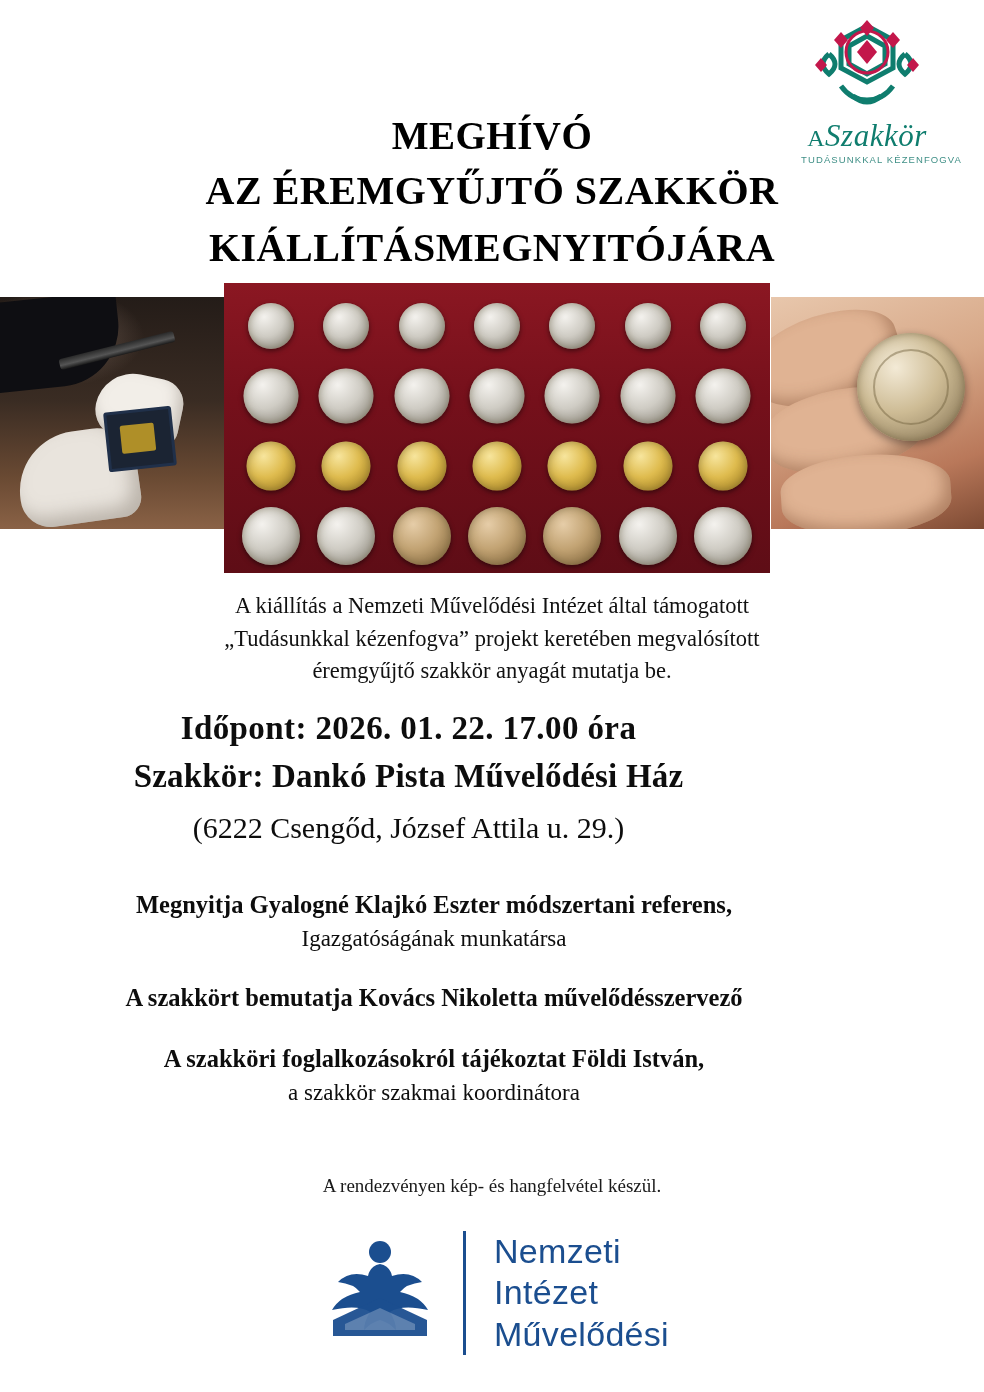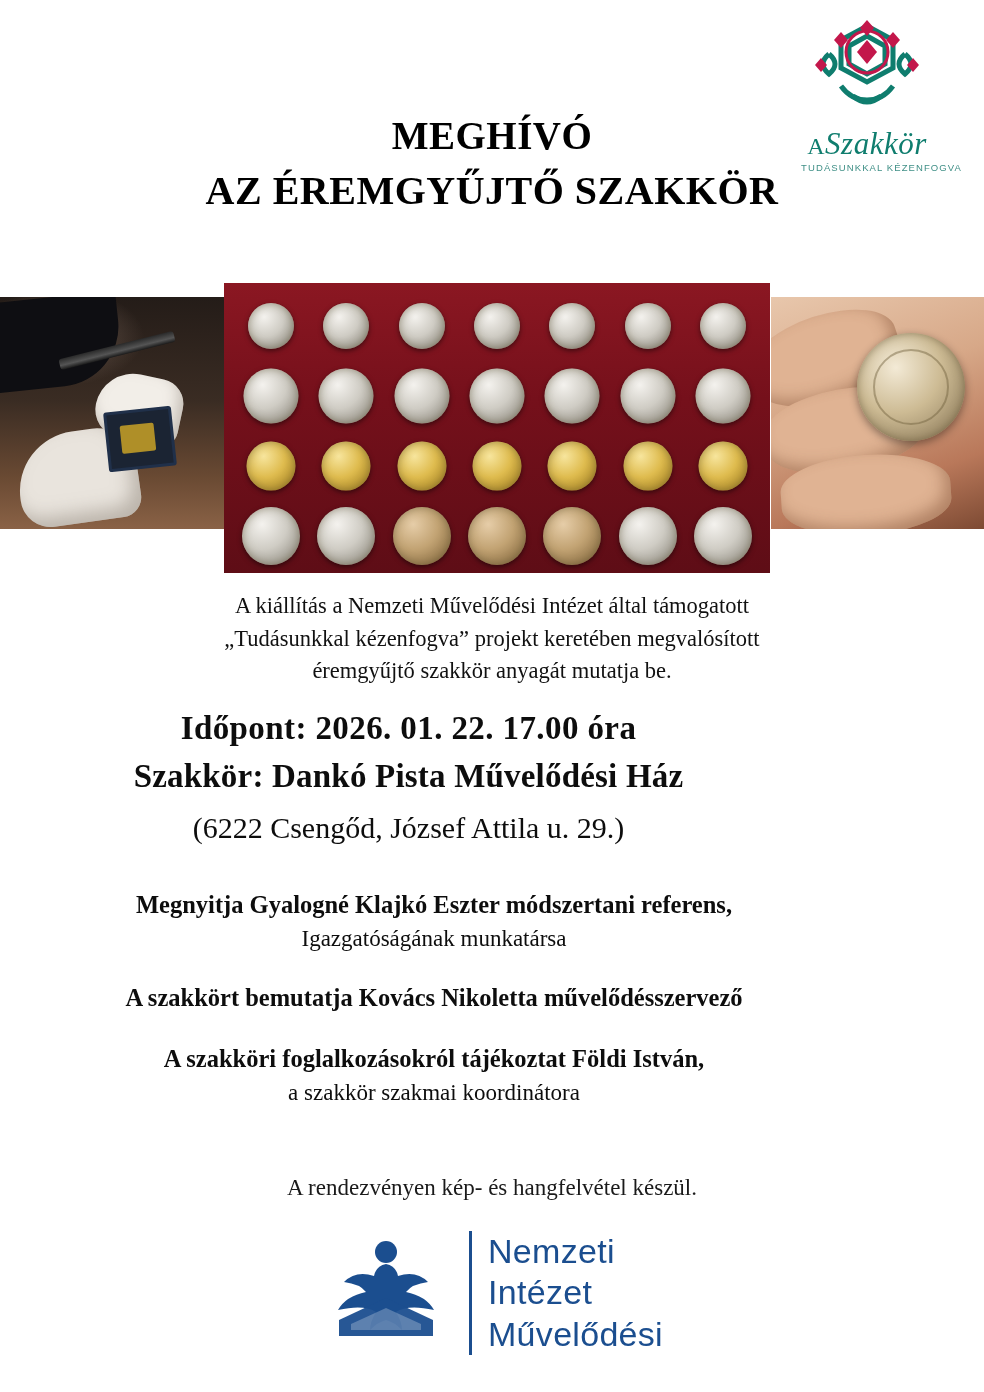--- a/index.html
+++ b/index.html
@@ -31,21 +31,21 @@
     margin: 0 auto;
     position: relative;
   }
   .logo-szakkor .wordmark {
     font-family: "Liberation Serif", serif;
     font-style: italic;
     font-size: 31px;
     color: #0f7d6e;
     letter-spacing: 0.5px;
     line-height: 1;
-    margin-top: 10px;
+    margin-top: 2px;
   }
   .logo-szakkor .wordmark .a {
     font-style: normal;
     font-size: 24px;
     color: #0f7d6e;
   }
   .logo-szakkor .tagline {
     font-family: "Liberation Sans", sans-serif;
     font-size: 9.5px;
     letter-spacing: 1.1px;
@@ -309,21 +309,21 @@
     line-height: 1.42;
   }
   .people .gap { height: 26px; }
 
   .note {
     position: absolute;
     top: 1175px;
     left: 0;
     width: 984px;
     text-align: center;
-    font-size: 23px;
+    font-size: 19px;
     color: #1a1a1a;
   }
 
   
   .logo-nmi {
     position: absolute;
     left: 0;
     top: 1228px;
     width: 984px;
     height: 130px;
@@ -332,21 +332,21 @@
     justify-content: center;
     gap: 18px;
   }
   .logo-nmi .nmi-text {
     font-family: "Liberation Sans", sans-serif;
     color: #1b4e8f;
     font-size: 34px;
     line-height: 1.22;
     letter-spacing: .3px;
     border-left: 3px solid #1b4e8f;
-    padding-left: 16px;
+    padding-left: 28px;
   }
 </style>
 </head>
 <body>
 
 <div class="logo-szakkor">
   <div class="mark">
     <svg viewBox="0 0 120 100" width="120" height="100" aria-hidden="true">
       <g fill="none" stroke="#0f7d6e" stroke-width="5">
         <path d="M60 8 L86 22 L86 50 L60 64 L34 50 L34 22 Z"></path>
@@ -369,20 +369,21 @@
       </g>
     </svg>
   </div>
   <div class="wordmark"><span class="a">A</span><span>Szakkör</span></div>
   <div class="tagline">TUDÁSUNKKAL KÉZENFOGVA</div>
 </div>
 
 <div class="heading">
   <div class="line l1">MEGHÍVÓ</div>
   <div class="line">AZ ÉREMGYŰJTŐ SZAKKÖR</div>
+  <div class="line">KIÁLLÍTÁSMEGNYITÓJÁRA</div>
 </div>
 
 <div class="band">
 
   <div class="strip-left">
     <div class="photo-left">
       <div class="arm"></div>
       <div class="tool"></div>
       <div class="glove"></div>
       <div class="glove2"></div>

